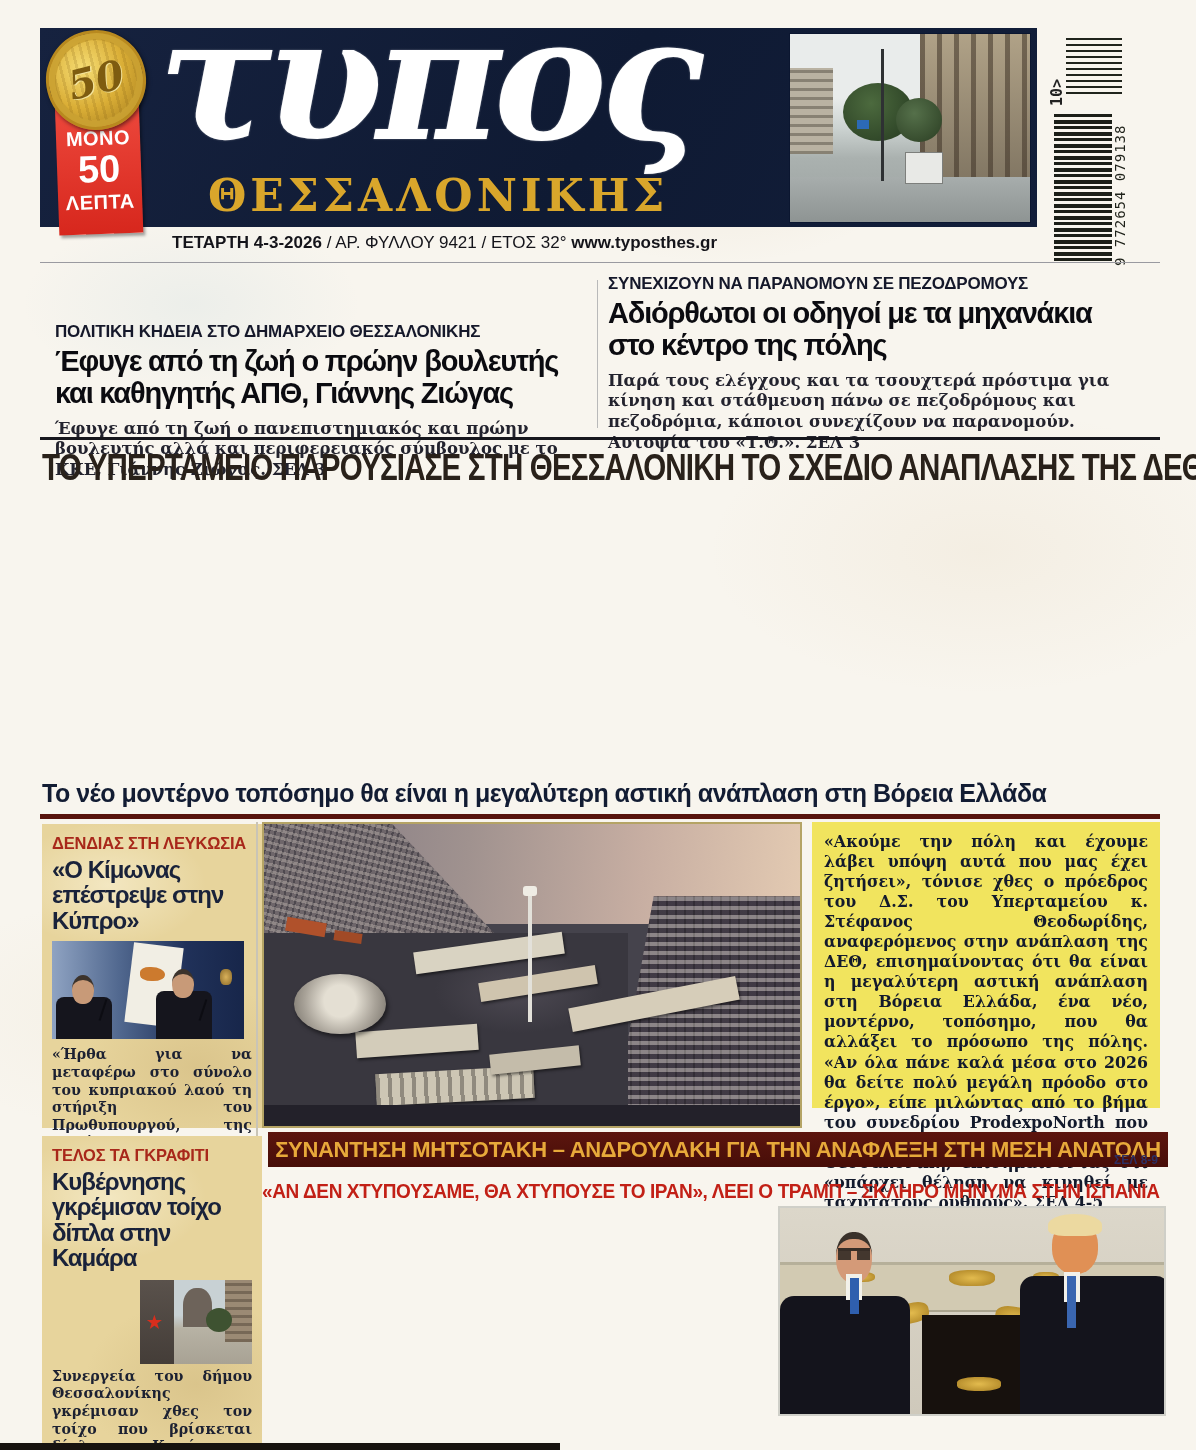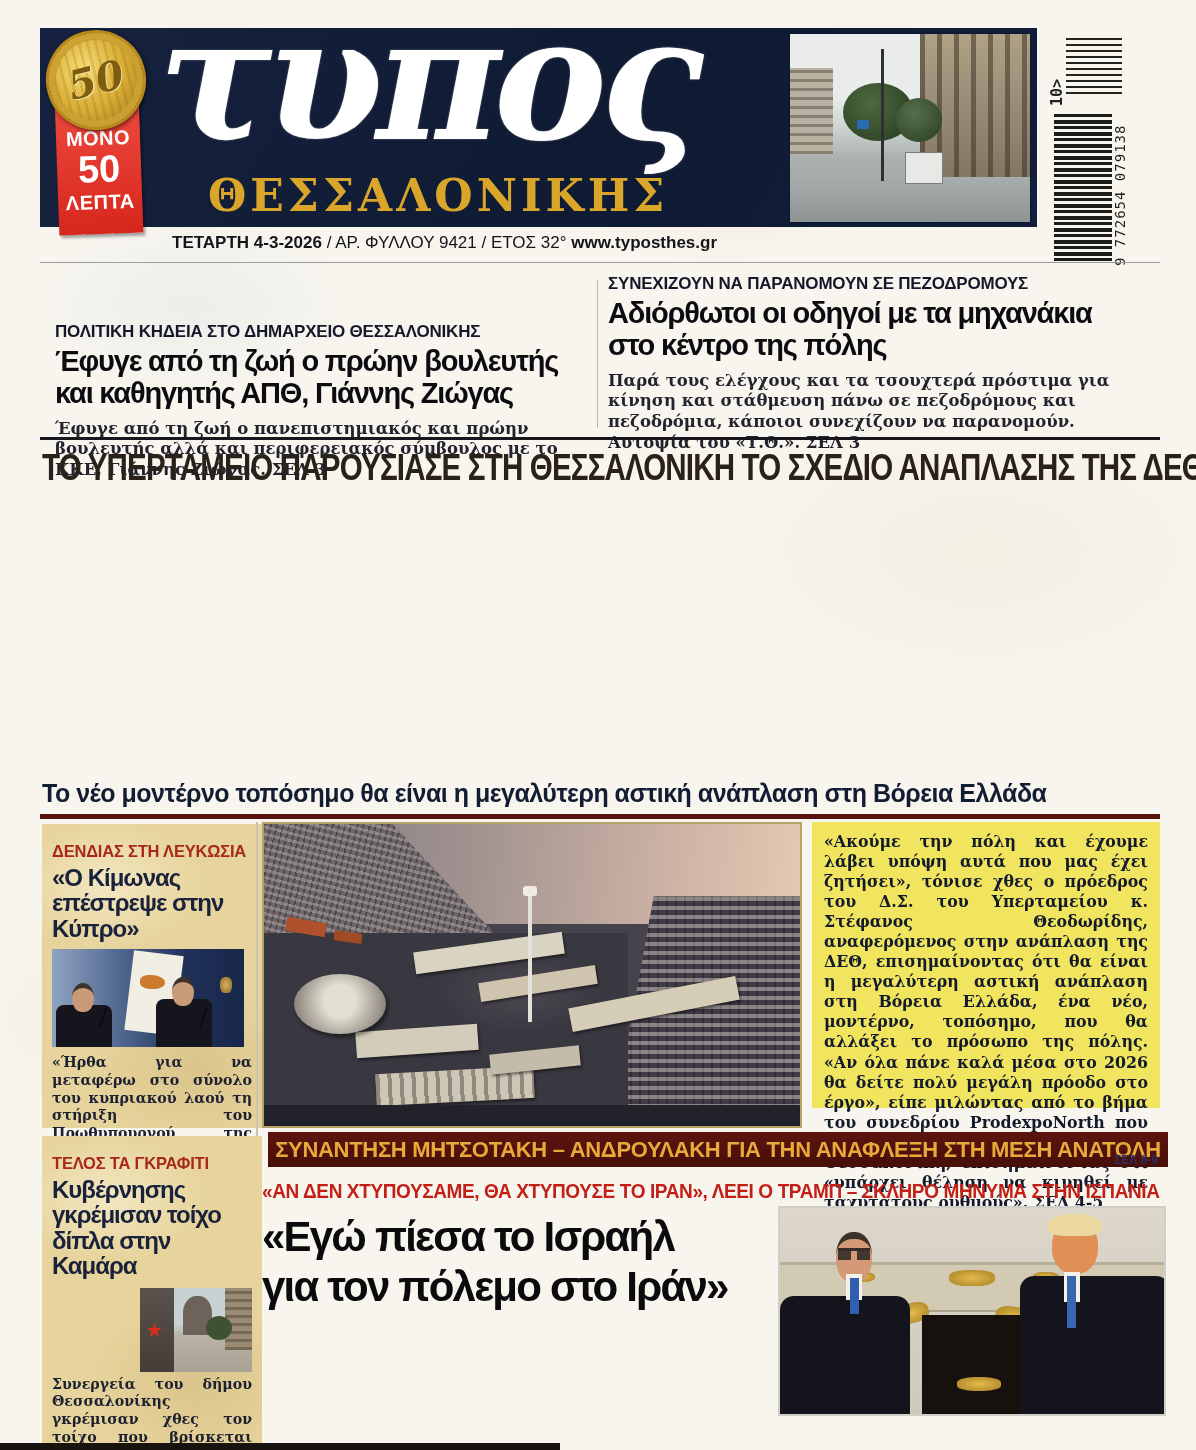--- a/index.html
+++ b/index.html
@@ -63,21 +63,21 @@
   
   .rule-black{left:40px;top:437px;width:1120px;height:3px;background:#17171d;}
   .overline{left:42px;top:447px;width:1360px;font-weight:700;font-size:36px;letter-spacing:-1px;color:#29211a;white-space:nowrap;transform:scaleX(.82);transform-origin:left center;}
   .main-head{left:38px;top:492px;width:1120px;text-align:center;font-weight:700;color:#0a0a0c;}
   .main-head .l{font-size:102px;line-height:1.22;letter-spacing:-5px;white-space:nowrap;}
   .main-head .l2{transform:scaleX(.9);transform-origin:center;}
   .main-deck{left:42px;top:779px;width:1120px;font-weight:700;font-size:25px;letter-spacing:-.5px;color:#121c33;}
   .rule-red{left:40px;top:814px;width:1120px;height:5px;background:#58140d;}
 
   
-  .side{left:42px;width:220px;background:#e7d49c;background-image:radial-gradient(ellipse 140px 90px at 30% 20%, rgba(255,250,230,.5), transparent 70%),radial-gradient(ellipse 160px 120px at 70% 80%, rgba(180,150,90,.25), transparent 70%);box-sizing:border-box;padding:18px 10px;}
+  .side{left:42px;width:220px;background:#e7d49c;background-image:radial-gradient(ellipse 140px 90px at 30% 20%, rgba(255,250,230,.5), transparent 70%),radial-gradient(ellipse 160px 120px at 70% 80%, rgba(180,150,90,.25), transparent 70%);box-sizing:border-box;padding:10px 10px;}
   .side1{top:824px;height:304px;}
   .side2{top:1136px;height:310px;}
   .side .sk{font-weight:700;font-size:16.5px;color:#a8281a;letter-spacing:-.2px;}
   .side .sh{margin-top:4px;font-weight:700;font-size:24px;line-height:1.06;letter-spacing:-1px;color:#19223a;}
   .side .sb{margin-top:7px;font-family:"DejaVu Serif",serif;font-weight:700;font-size:14.2px;line-height:1.24;color:#1c2132;text-align:justify;}
   .side-div{left:256px;top:822px;width:2px;height:624px;background:#c9c4b6;}
 
   .cyphoto{margin-top:8px;width:192px;height:98px;position:relative;overflow:hidden;background:linear-gradient(90deg,#8fa3c2 0%,#51688f 35%,#203159 70%,#17264a 100%);}
   .cyphoto .flag{position:absolute;left:40%;top:4%;width:26%;height:82%;background:#f1eee4;transform:rotate(7deg);}
   .cyphoto .cymap{position:absolute;left:46%;top:26%;width:13%;height:14%;background:#cc7a2e;border-radius:40% 60% 50% 50%;}
@@ -277,24 +277,20 @@
         <span class="star">★</span>
         <span class="arch"></span>
         <span class="bldr"></span>
         <span class="treer"></span>
       </span>
       <span>Συνεργεία του δήμου Θεσσαλονίκης γκρέμισαν χθες τον τοίχο που βρίσκεται δίπλα στην Καμάρα και αποτελούσε ένα σημείο, στο οποίο γράφονταν συνεχώς συνθήματα αλλά και μουτζούρες με σπρέι και γίνονταν αφισοκολλήσεις. ΣΕΛ 3</span>
     </div>
   </div>
 
   <div class="abs b-kicker">«ΑΝ ΔΕΝ ΧΤΥΠΟΥΣΑΜΕ, ΘΑ ΧΤΥΠΟΥΣΕ ΤΟ ΙΡΑΝ», ΛΕΕΙ Ο ΤΡΑΜΠ – ΣΚΛΗΡΟ ΜΗΝΥΜΑ ΣΤΗΝ ΙΣΠΑΝΙΑ</div>
-  <div class="abs b-head">
-    <div class="l">«Εγώ πίεσα το Ισραήλ</div>
-    <div class="l">για τον πόλεμο στο Ιράν»</div>
-  </div>
 
   <div class="abs oval">
     <div class="mantel"></div>
     <div class="gold g1"></div>
     <div class="gold g2"></div>
     <div class="gold g3"></div>
     <div class="gold g4"></div>
     <div class="gold g5"></div>
     <div class="fire"></div>
     <div class="gold g6"></div>

